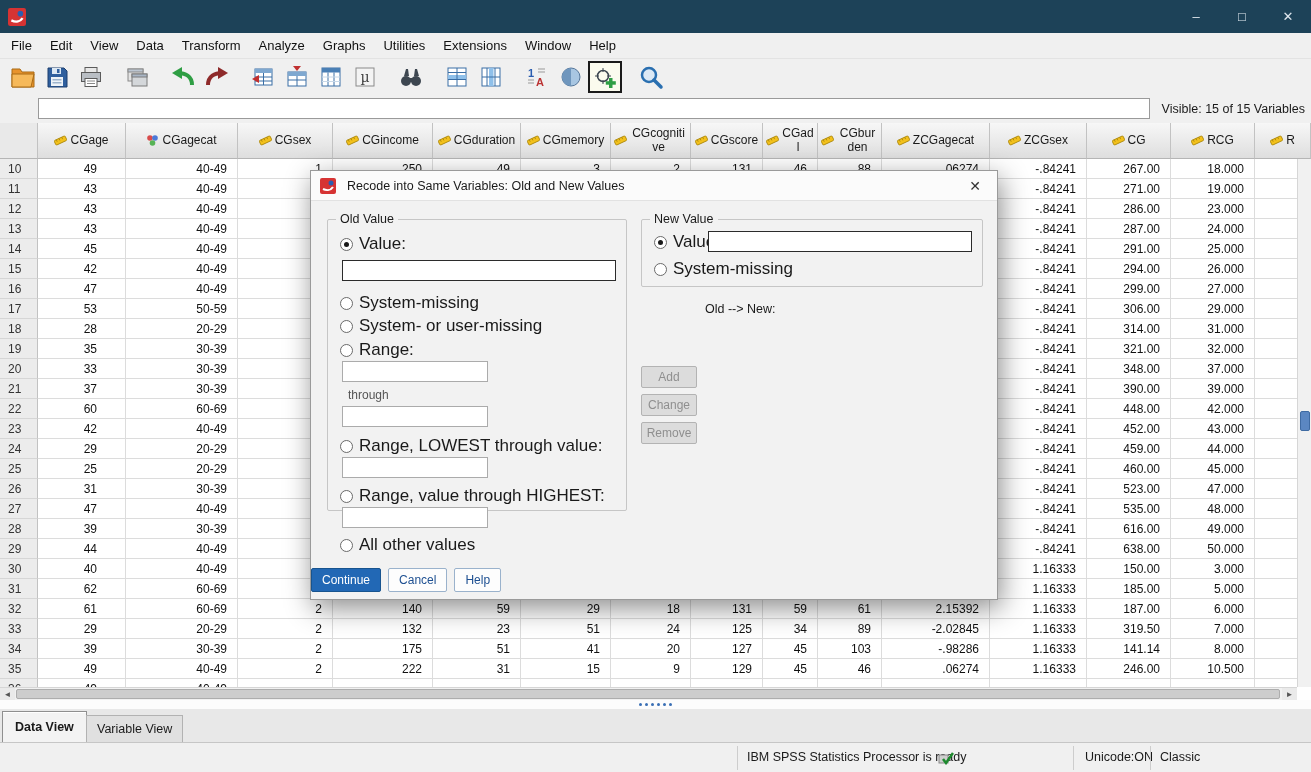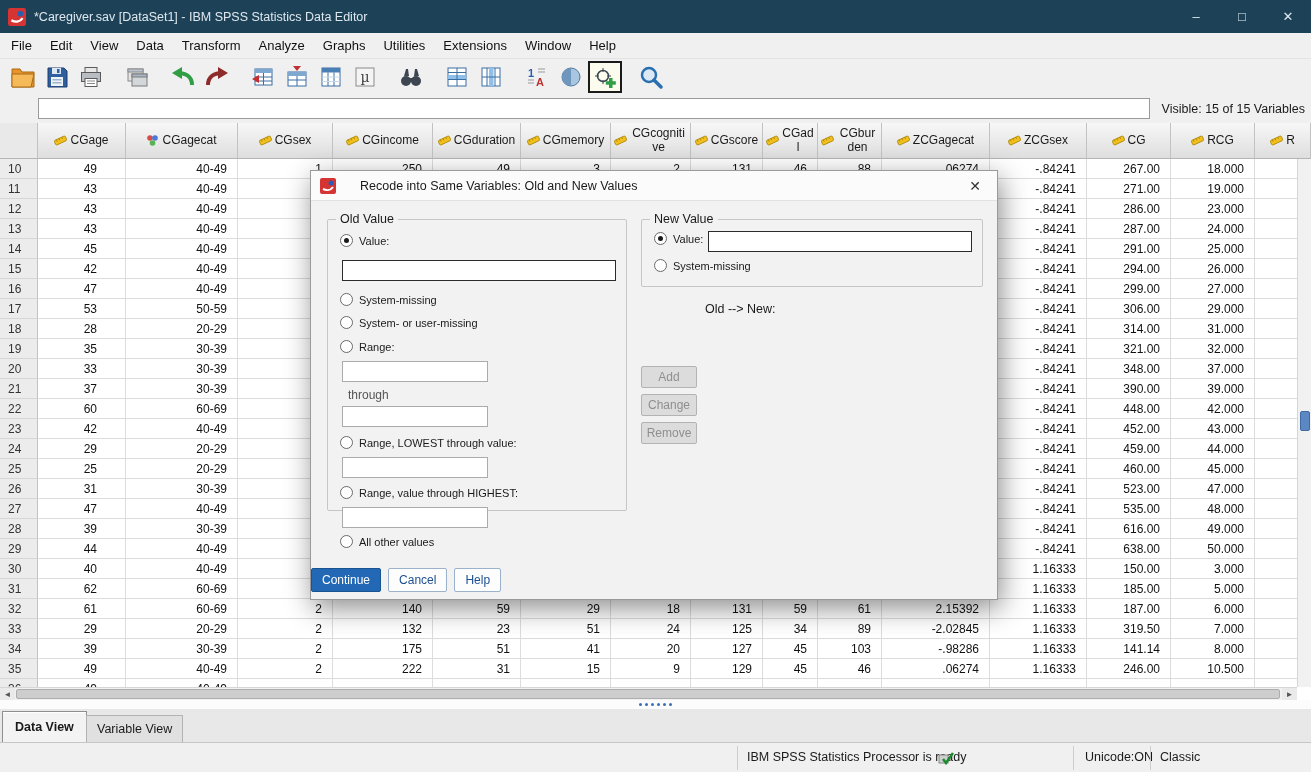--- a/index.html
+++ b/index.html
@@ -56,26 +56,26 @@
   .tab-active { position:absolute; left:2px; top:2px; height:31px; padding:0 12px; background:#f3f3f3; border:1px solid #8f8f8f; border-bottom:none; font-weight:bold; font-size:12.5px; display:flex; align-items:center; box-shadow:inset 0 1px 0 #fff; }
   .tab-inactive { position:absolute; left:86px; top:6px; height:27px; padding:0 10px; background:#e0e0e0; border:1px solid #b2b2b2; border-bottom:none; font-size:12.5px; display:flex; align-items:center; }
 
   
   .statusbar { position:absolute; left:0; top:742px; width:1311px; height:30px; background:#f0f0f0; border-top:1px solid #c6c6c6; font-size:12.5px; }
   .sb-item { position:absolute; top:7px; }
   .sb-div { position:absolute; top:3px; width:1px; height:24px; background:#cdcdcd; }
 
   
   .dialog { position:absolute; left:310px; top:170px; width:688px; height:430px; background:#f2f2f2; border:1px solid #9a9a9a; box-shadow:3px 8px 26px rgba(0,0,0,.45); z-index:10; }
-  .dlg-title { height:30px; background:#fbfbfb; border-bottom:1px solid #e2e2e2; display:flex; align-items:center; padding:0 9px; gap:24px; }
+  .dlg-title { height:30px; background:#fbfbfb; border-bottom:1px solid #e2e2e2; display:flex; align-items:center; padding:0 9px; gap:11px; }
   .dlg-title-text { font-size:12.5px; color:#1a1a1a; }
   .dlg-close { margin-left:auto; width:26px; text-align:center; font-size:14px; color:#333; }
   .gbox { position:absolute; border:1px solid #c6c6c6; border-radius:2px; }
   .legend { position:absolute; top:-8px; left:8px; background:#f2f2f2; padding:0 4px; font-size:12.5px; color:#1a1a1a; }
-  .radio-row { position:absolute; display:flex; align-items:center; gap:6px; font-size:11px; }
+  .radio-row { position:absolute; display:flex; align-items:center; gap:6px; font-size:17px; }
   .radio { width:13px; height:13px; border:1px solid #6a6a6a; border-radius:50%; background:#fff; position:relative; flex:none; }
   .radio.checked::after { content:""; position:absolute; left:3px; top:3px; width:5px; height:5px; border-radius:50%; background:#1a1a1a; }
   .txt { position:absolute; background:#fff; border:1px solid #ababab; height:21px; font-size:12px; padding:0 4px; font-family:"Liberation Sans",sans-serif; }
   .txt.focusd { border:1px solid #2b2b2b; }
   .dim-label { position:absolute; font-size:12px; color:#555; }
   .oldnew-label { position:absolute; left:394px; top:131px; font-size:12.5px; }
   .listbox { position:absolute; left:390px; top:148px; width:290px; height:167px; background:#fff; border:1px solid #9a9a9a; padding:5px 8px; font-size:12px; }
   .side-btn { position:absolute; left:330px; width:56px; height:22px; background:#dcdcdc; border:1px solid #b3b3b3; border-radius:2px; color:#8f8f8f; font-size:12px; text-align:center; line-height:20px; }
   .dlg-footer { position:absolute; left:0; width:688px; top:397px; display:flex; justify-content:flex-start; gap:7px; }
   .btn-primary { background:#2268b5; color:#fff; border:1px solid #18548f; border-radius:2px; font-size:12px; padding:4px 10px; font-family:"Liberation Sans",sans-serif; }
@@ -85,21 +85,20 @@
 <body>
 
 <div class="titlebar">
   <span class="app-icon">
     <svg width="18" height="18" viewBox="0 0 16 16">
         <rect width="16" height="16" rx="2" fill="#d63333"></rect>
         <path d="M3 11c4 2 8 1 10-2" stroke="#fff" stroke-width="2" fill="none"></path>
         <circle cx="11" cy="5" r="2.5" fill="#2a5db0"></circle>
       </svg>
   </span>
-  <span class="title-text">*Caregiver.sav [DataSet1] - IBM SPSS Statistics Data Editor</span>
   <div class="win-btns">
     <span class="win-btn">–</span>
     <span class="win-btn">□</span>
     <span class="win-btn">✕</span>
   </div>
 </div>
 
 <div class="menubar" id="menubar">
     <span class="menu-item">File</span>
     <span class="menu-item">Edit</span>

